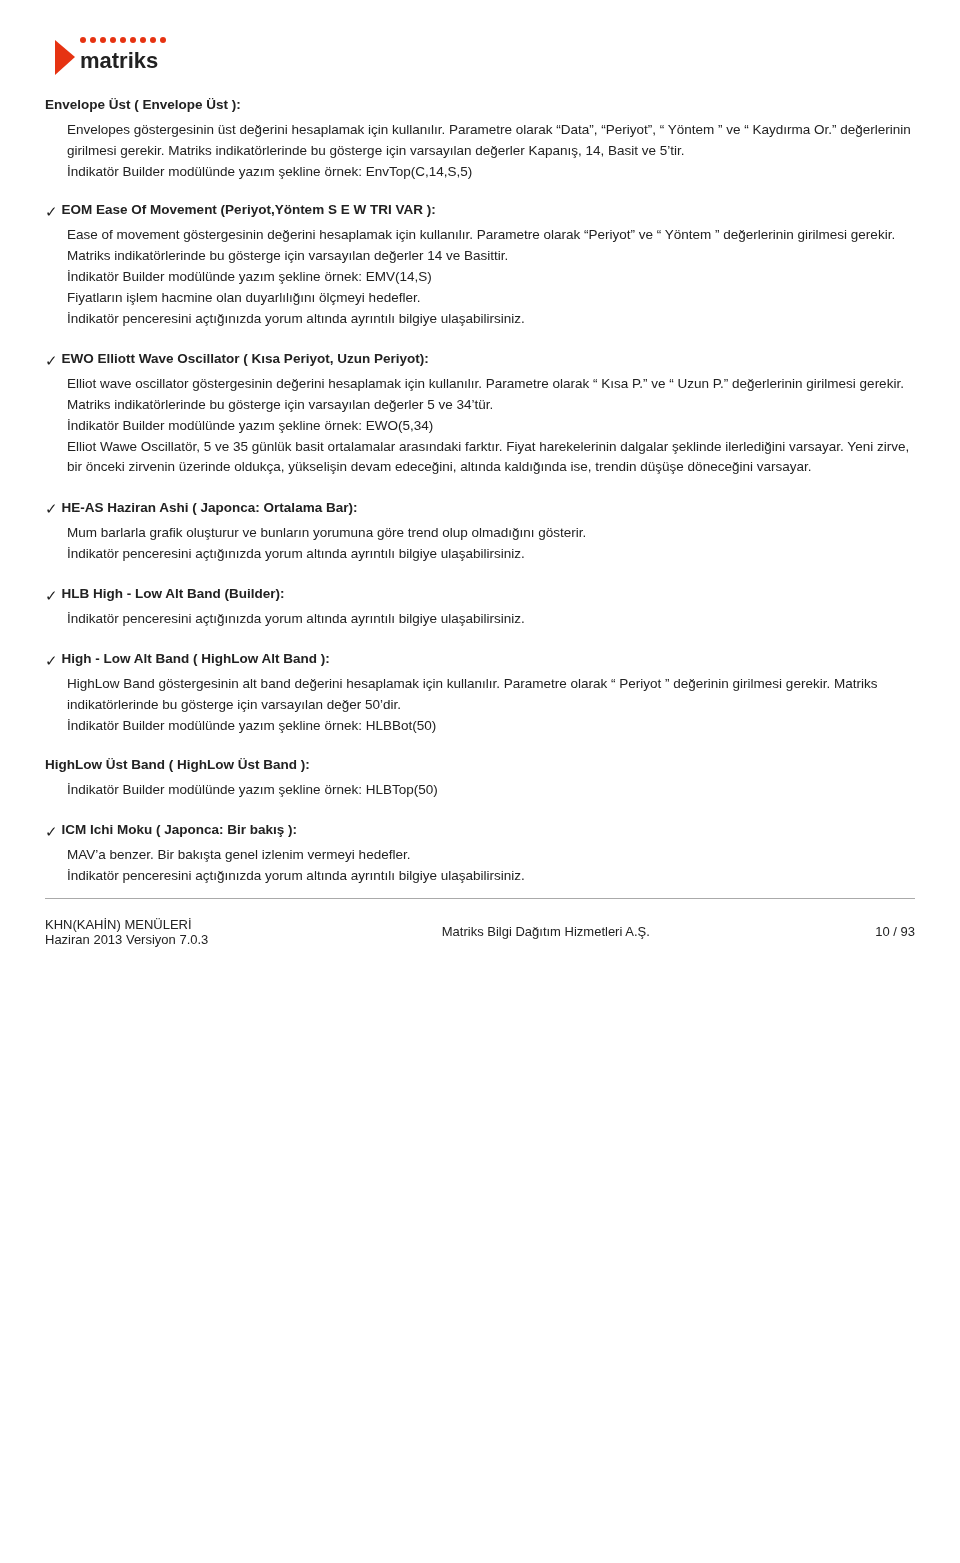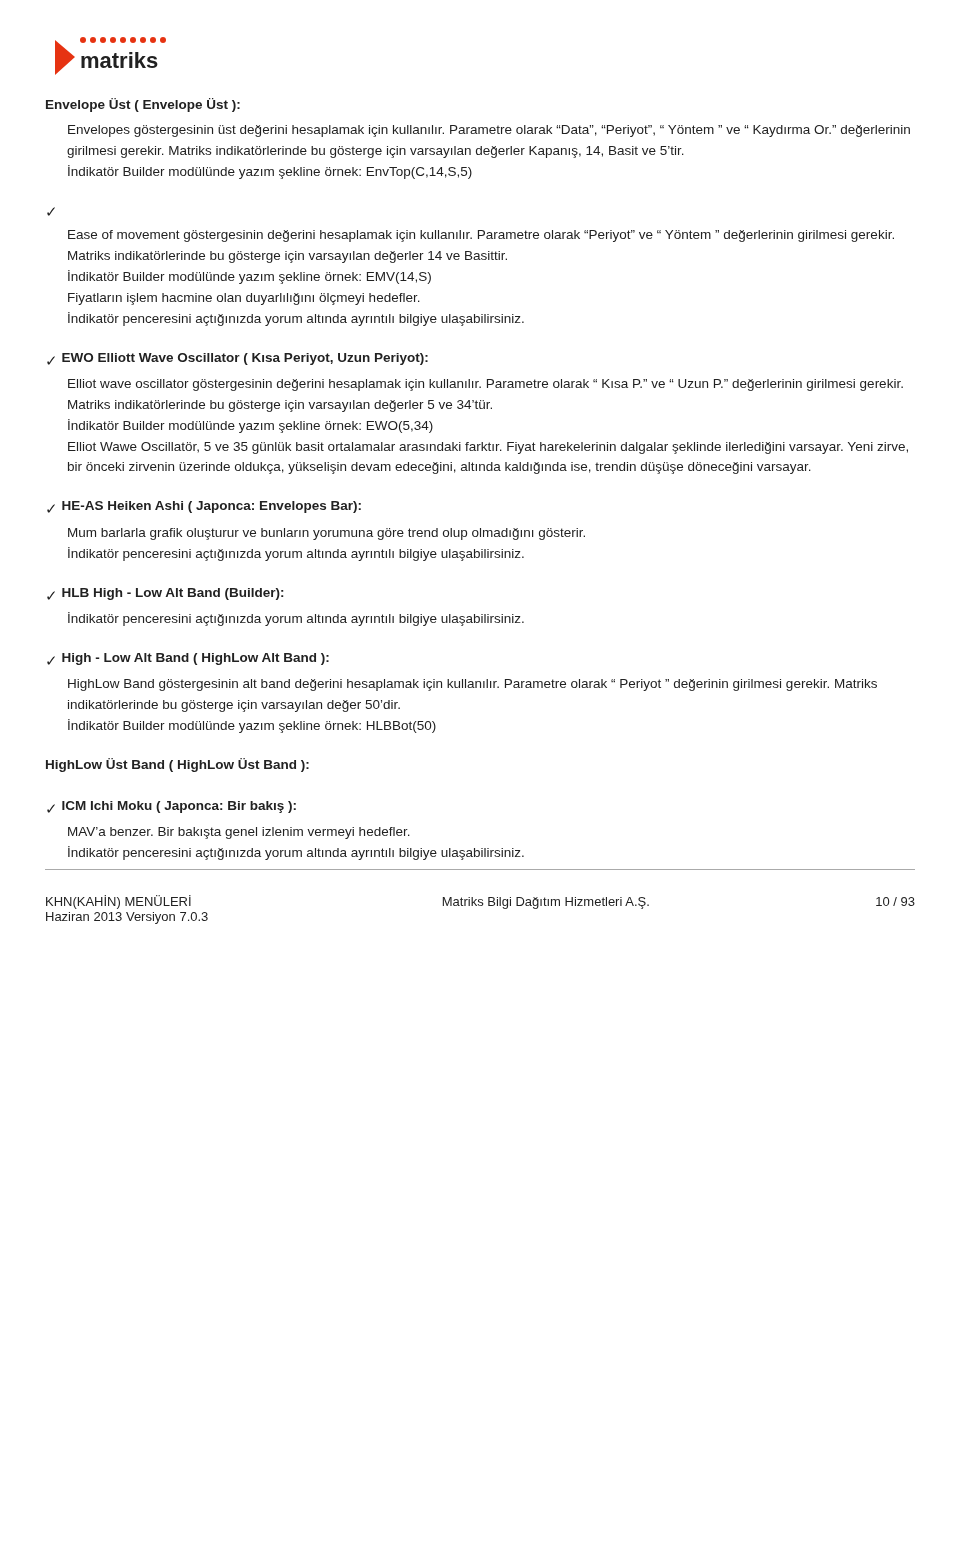--- a/index.html
+++ b/index.html
@@ -33,46 +33,46 @@
       font-weight: bold;
       margin-bottom: 2px;
     }
     .checkmark {
       color: #222;
       font-size: 15px;
       margin-right: 4px;
     }
     .section-title-line {
       display: flex;
-      align-items: flex-start;
+      align-items: flex-end;
       margin-bottom: 2px;
     }
     .section-title-line .checkmark {
       margin-top: 1px;
       flex-shrink: 0;
     }
     .indent {
       margin-left: 22px;
     }
     p { margin-bottom: 0; }
     .top-section {
       margin-bottom: 16px;
     }
     .footer {
       position: absolute;
       bottom: 18px;
       left: 45px;
       right: 45px;
       display: flex;
       justify-content: space-between;
-      align-items: flex-start;
+      align-items: center;
       font-size: 13px;
       color: #222;
       border-top: 1px solid #aaa;
-      padding-top: 24px;
+      padding-top: 18px;
     }
     .footer-left { }
     .footer-center { text-align: center; margin-left: 8px; }
     .footer-right { text-align: right; }
   </style>
 </head>
 <body>
 
 <div class="page">
 
@@ -101,20 +101,21 @@
     </div>
     <div class="indent">
       <p>Envelopes göstergesinin üst değerini hesaplamak için kullanılır. Parametre olarak “Data”, “Periyot”, “ Yöntem ” ve “ Kaydırma Or.” değerlerinin girilmesi gerekir. Matriks indikatörlerinde bu gösterge için varsayılan değerler Kapanış, 14, Basit ve 5’tir.</p>
       <p>İndikatör Builder modülünde yazım şekline örnek: EnvTop(C,14,S,5)</p>
     </div>
   </div>
 
   <div class="section">
     <div class="section-title-line">
       <span class="checkmark">✓</span>
+      <span class="section-title">EOM  Ease Of Movement (Periyot,Yöntem S E W TRI VAR ):</span>
     </div>
     <div class="indent">
       <p>Ease of movement göstergesinin değerini hesaplamak için kullanılır. Parametre olarak “Periyot” ve “ Yöntem ” değerlerinin girilmesi gerekir. Matriks indikatörlerinde bu gösterge için varsayılan değerler 14 ve Basittir.</p>
       <p>İndikatör Builder modülünde yazım şekline örnek: EMV(14,S)</p>
       <p>Fiyatların işlem hacmine olan duyarlılığını ölçmeyi hedefler.</p>
       <p>İndikatör penceresini açtığınızda yorum altında ayrıntılı bilgiye ulaşabilirsiniz.</p>
     </div>
   </div>
 
   <div class="section">
@@ -125,21 +126,21 @@
     <div class="indent">
       <p>Elliot wave oscillator göstergesinin değerini hesaplamak için kullanılır. Parametre olarak “ Kısa P.” ve “ Uzun P.” değerlerinin girilmesi gerekir. Matriks indikatörlerinde bu gösterge için varsayılan değerler 5 ve 34’tür.</p>
       <p>İndikatör Builder modülünde yazım şekline örnek: EWO(5,34)</p>
       <p>Elliot Wawe Oscillatör, 5 ve 35 günlük basit ortalamalar arasındaki farktır. Fiyat harekelerinin dalgalar şeklinde ilerlediğini varsayar. Yeni zirve, bir önceki zirvenin üzerinde oldukça, yükselişin devam edeceğini, altında kaldığında ise, trendin düşüşe döneceğini varsayar.</p>
     </div>
   </div>
 
   <div class="section">
     <div class="section-title-line">
       <span class="checkmark">✓</span>
-      <span class="section-title">HE-AS  Heiken Ashi ( Japonca: Envelopes Bar):</span>
+      <span class="section-title">HE-AS  Haziran Ashi ( Japonca: Ortalama Bar):</span>
     </div>
     <div class="indent">
       <p>Mum barlarla grafik oluşturur ve bunların yorumuna göre trend olup olmadığını gösterir.</p>
       <p>İndikatör penceresini açtığınızda yorum altında ayrıntılı bilgiye ulaşabilirsiniz.</p>
     </div>
   </div>
 
   <div class="section">
     <div class="section-title-line">
       <span class="checkmark">✓</span>
@@ -159,20 +160,21 @@
       <p>HighLow Band göstergesinin alt band değerini hesaplamak için kullanılır. Parametre olarak “ Periyot ” değerinin girilmesi gerekir. Matriks indikatörlerinde bu gösterge için varsayılan değer 50’dir.</p>
       <p>İndikatör Builder modülünde yazım şekline örnek: HLBBot(50)</p>
     </div>
   </div>
 
   <div class="section">
     <div class="section-title-line">
       <span class="section-title">HighLow Üst Band ( HighLow Üst Band ):</span>
     </div>
     <div class="indent">
+      <p>İndikatör Builder modülünde yazım şekline örnek: HLBTop(50)</p>
     </div>
   </div>
 
   <div class="section">
     <div class="section-title-line">
       <span class="checkmark">✓</span>
       <span class="section-title">ICM  Ichi Moku ( Japonca: Bir bakış ):</span>
     </div>
     <div class="indent">
       <p>MAV’a benzer. Bir bakışta genel izlenim vermeyi hedefler.</p>

